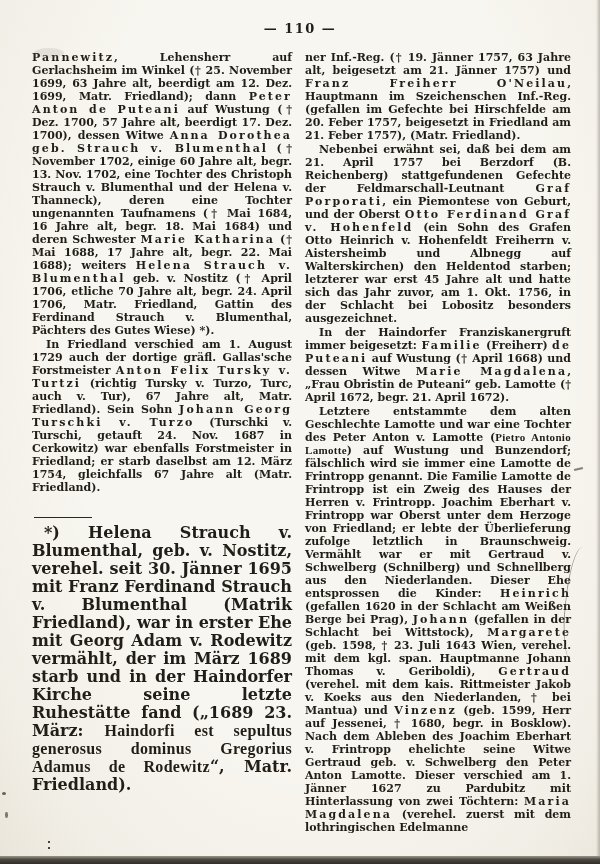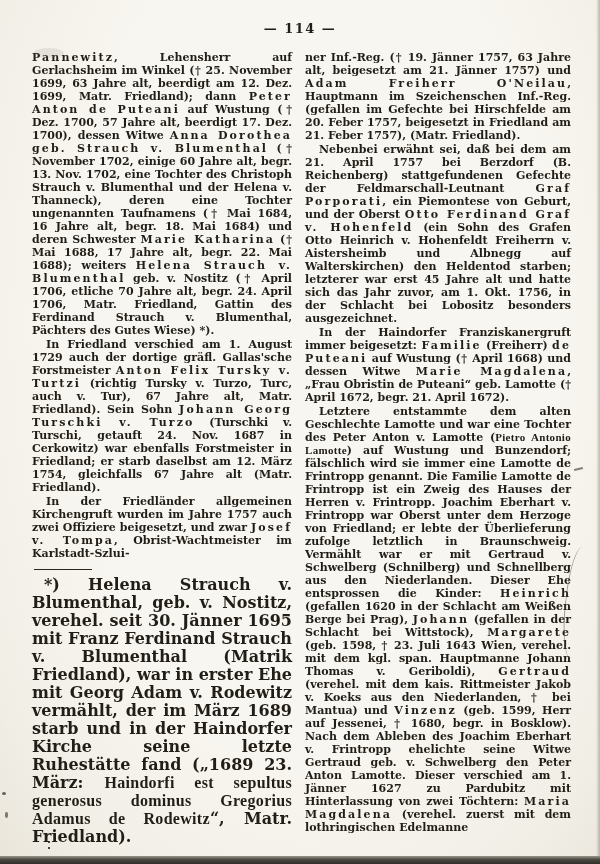--- a/index.html
+++ b/index.html
@@ -82,42 +82,41 @@
     left:34px;top:48px;width:30px;height:10px;
     background:rgba(128,122,110,.14);border-radius:50%;
   }
 </style>
 </head>
 <body>
 
 <div class="page">
 
   <div class="page-header">
-    <span>— 114 —</span>
+    <span>— 110 —</span>
   </div>
 
   <div class="columns">
 
     <div class="col col-left">
       <div>
           <p class="para"><span class="sperr">Pannewitz</span><span>, Lehensherr auf Gerlachsheim im Winkel († 25. November 1699, 63 Jahre alt, beerdigt am 12. Dez. 1699, Matr. Friedland); dann </span><span class="sperr">Peter Anton de Puteani</span><span> auf Wustung († Dez. 1700, 57 Jahre alt, beerdigt 17. Dez. 1700), dessen Witwe </span><span class="sperr">Anna Dorothea geb. Strauch v. Blumenthal</span><span> († November 1702, einige 60 Jahre alt, begr. 13. Nov. 1702, eine Tochter des Christoph Strauch v. Blumenthal und der Helena v. Thanneck), deren eine Tochter ungenannten Taufnamens († Mai 1684, 16 Jahre alt, begr. 18. Mai 1684) und deren Schwester </span><span class="sperr">Marie Katharina</span><span> († Mai 1688, 17 Jahre alt, begr. 22. Mai 1688); weiters </span><span class="sperr">Helena Strauch v. Blumenthal</span><span> geb. v. Nostitz († April 1706, etliche 70 Jahre alt, begr. 24. April 1706, Matr. Friedland, Gattin des Ferdinand Strauch v. Blumenthal, Pächters des Gutes Wiese) *).</span></p>
           <p class="para indent"><span>In Friedland verschied am 1. August 1729 auch der dortige gräfl. Gallas'sche Forstmeister </span><span class="sperr">Anton Felix Tursky v. Turtzi</span><span> (richtig Tursky v. Turzo, Turc, auch v. Tur), 67 Jahre alt, Matr. Friedland). Sein Sohn </span><span class="sperr">Johann Georg Turschki v. Turzo</span><span> (Turschki v. Turschi, getauft 24. Nov. 1687 in Cerkowitz) war ebenfalls Forstmeister in Friedland; er starb daselbst am 12. März 1754, gleichfalls 67 Jahre alt (Matr. Friedland).</span></p>
-          <p class="para indent"><span>In der Friedländer allgemeinen Kirchengruft wurden im Jahre 1757 auch zwei Offiziere beigesetzt, und zwar </span><span class="sperr">Josef v. Tompa</span><span>, Obrist-Wachtmeister im Karlstadt-Szlui-</span></p>
         </div>
       <div class="footnote-block">
         <div class="footnote-rule"></div>
         <div class="footnote">
             <p class="para indent"><span>*) Helena Strauch v. Blumenthal, geb. v. Nostitz, verehel. seit 30. Jänner 1695 mit Franz Ferdinand Strauch v. Blumenthal (Matrik Friedland), war in erster Ehe mit Georg Adam v. Rodewitz vermählt, der im März 1689 starb und in der Haindorfer Kirche seine letzte Ruhestätte fand („1689 23. März: </span><span class="antiqua">Haindorfi est sepultus generosus dominus Gregorius Adamus de Rodewitz</span><span>“, Matr. Friedland).</span></p>
           </div>
       </div>
     </div>
 
     <div class="col col-right">
       <div>
-          <p class="para"><span>ner Inf.-Reg. († 19. Jänner 1757, 63 Jahre alt, beigesetzt am 21. Jänner 1757) und </span><span class="sperr">Adam Freiherr O'Neilau</span><span>, Hauptmann im Szeichenschen Inf.-Reg. (gefallen im Gefechte bei Hirschfelde am 20. Feber 1757, beigesetzt in Friedland am 21. Feber 1757), (Matr. Friedland).</span></p>
+          <p class="para"><span>ner Inf.-Reg. († 19. Jänner 1757, 63 Jahre alt, beigesetzt am 21. Jänner 1757) und </span><span class="sperr">Franz Freiherr O'Neilau</span><span>, Hauptmann im Szeichenschen Inf.-Reg. (gefallen im Gefechte bei Hirschfelde am 20. Feber 1757, beigesetzt in Friedland am 21. Feber 1757), (Matr. Friedland).</span></p>
           <p class="para indent"><span>Nebenbei erwähnt sei, daß bei dem am 21. April 1757 bei Berzdorf (B. Reichenberg) stattgefundenen Gefechte der Feldmarschall-Leutnant </span><span class="sperr">Graf Porporati</span><span>, ein Piemontese von Geburt, und der Oberst </span><span class="sperr">Otto Ferdinand Graf v. Hohenfeld</span><span> (ein Sohn des Grafen Otto Heinrich v. Hohenfeldt Freiherrn v. Aistersheimb und Albnegg auf Walterskirchen) den Heldentod starben; letzterer war erst 45 Jahre alt und hatte sich das Jahr zuvor, am 1. Okt. 1756, in der Schlacht bei Lobositz besonders ausgezeichnet.</span></p>
           <p class="para indent"><span>In der Haindorfer Franziskanergruft immer beigesetzt: </span><span class="sperr">Familie</span><span> (Freiherr) </span><span class="sperr">de Puteani</span><span> auf Wustung († April 1668) und dessen Witwe </span><span class="sperr">Marie Magdalena</span><span>, „Frau Obristin de Puteani“ geb. Lamotte († April 1672, begr. 21. April 1672).</span></p>
           <p class="para indent"><span>Letztere entstammte dem alten Geschlechte Lamotte und war eine Tochter des Peter Anton v. Lamotte (</span><span class="antiqua">Pietro Antonio Lamotte</span><span>) auf Wustung und Bunzendorf; fälschlich wird sie immer eine Lamotte de Frintropp genannt. Die Familie Lamotte de Frintropp ist ein Zweig des Hauses der Herren v. Frintropp. Joachim Eberhart v. Frintropp war Oberst unter dem Herzoge von Friedland; er lebte der Überlieferung zufolge letztlich in Braunschweig. Vermählt war er mit Gertraud v. Schwelberg (Schnilberg) und Schnellberg aus den Niederlanden. Dieser Ehe entsprossen die Kinder: </span><span class="sperr">Heinrich</span><span> (gefallen 1620 in der Schlacht am Weißen Berge bei Prag), </span><span class="sperr">Johann</span><span> (gefallen in der Schlacht bei Wittstock), </span><span class="sperr">Margarete</span><span> (geb. 1598, † 23. Juli 1643 Wien, verehel. mit dem kgl. span. Hauptmanne Johann Thomas v. Geriboldi), </span><span class="sperr">Gertraud</span><span> (verehel. mit dem kais. Rittmeister Jakob v. Koeks aus den Niederlanden, † bei Mantua) und </span><span class="sperr">Vinzenz</span><span> (geb. 1599, Herr auf Jessenei, † 1680, begr. in Bosklow). Nach dem Ableben des Joachim Eberhart v. Frintropp ehelichte seine Witwe Gertraud geb. v. Schwelberg den Peter Anton Lamotte. Dieser verschied am 1. Jänner 1627 zu Pardubitz mit Hinterlassung von zwei Töchtern: </span><span class="sperr">Maria Magdalena</span><span> (verehel. zuerst mit dem lothringischen Edelmanne</span></p>
         </div>
     </div>
 
   </div>
 
   <div class="artifact smudge"></div>
   <div class="artifact dash-mark"></div>

